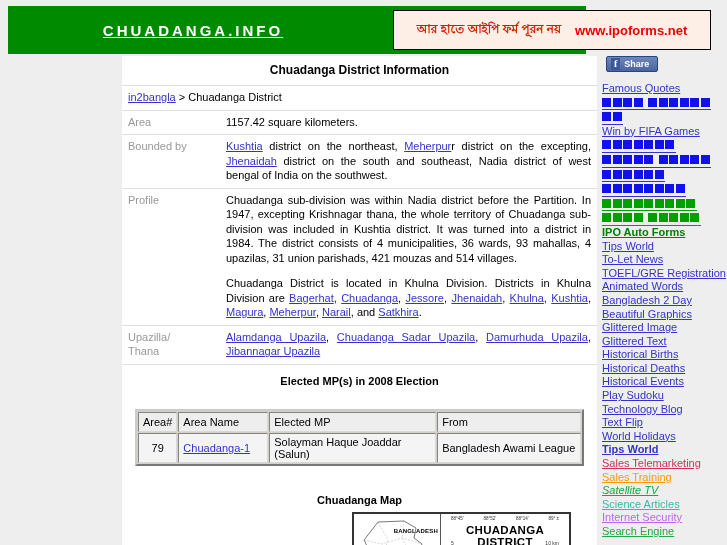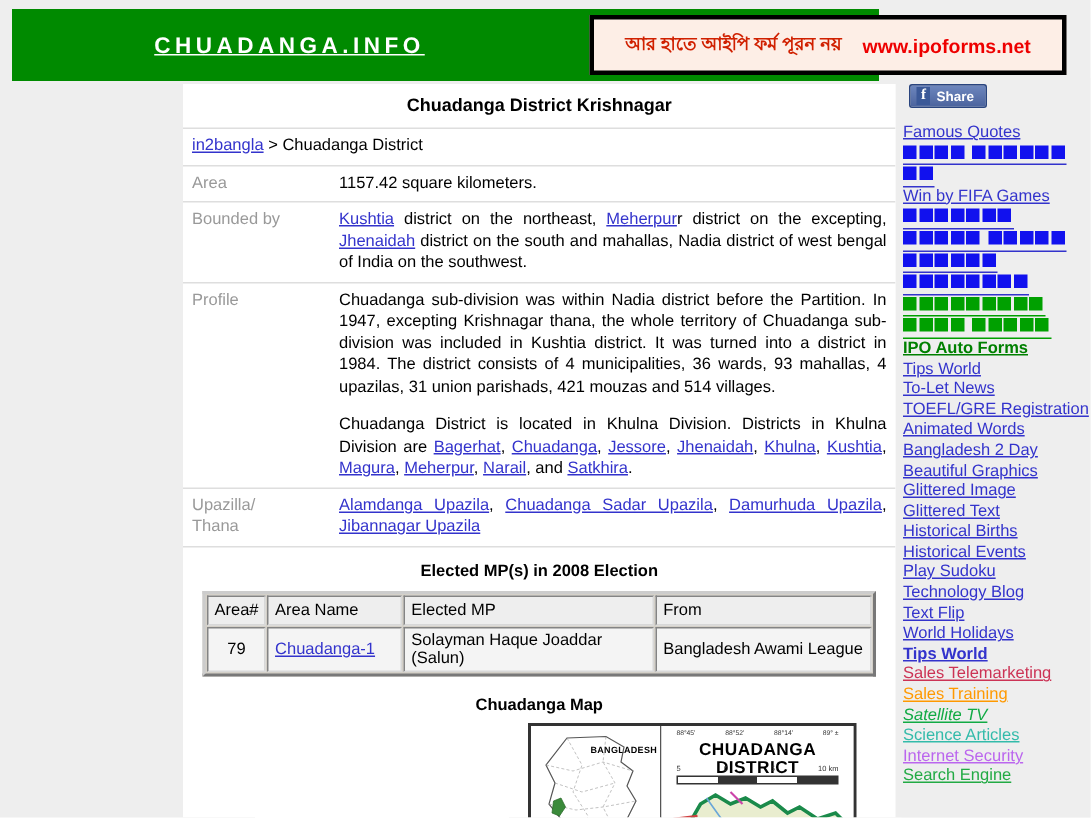--- a/index.html
+++ b/index.html
@@ -40,21 +40,21 @@
     text-decoration: underline;
     white-space: nowrap;
     cursor: pointer;
   }
   #ad-banner {
     position: absolute;
     left: 385px;
     top: 4px;
     width: 318px;
     height: 40px;
-    border: 3px solid #000000;
+    border: 1px solid #000000;
     background: #fdeee6;
     box-sizing: border-box;
     display: flex;
     align-items: center;
     justify-content: center;
     gap: 14px;
     cursor: pointer;
   }
   #ad-banner .ad-bn {
     color: #d02000;
@@ -122,21 +122,21 @@
   
   #mp-heading {
     text-align: center;
     font-size: 11px;
     font-weight: bold;
     padding: 10px 0 7px 0;
   }
   table.mp-table {
     border-collapse: separate;
     border-spacing: 1px;
-    margin: 0 auto;
+    margin: 15px auto;
     width: 449px;
     border: 2px outset #cccccc;
     background: #d4d0c8;
   }
   table.mp-table th, table.mp-table td {
     border: 1px inset #d8d8d8;
     background: #f4f4f4;
     font-size: 11px;
     font-weight: normal;
     padding: 2px 4px;
@@ -259,39 +259,39 @@
 <div id="header-bar">
   <div id="site-logo">CHUADANGA.INFO</div>
   <div id="ad-banner">
     <span class="ad-bn">আর হাতে আইপি ফর্ম পূরন নয়</span>
     <span class="ad-url">www.ipoforms.net</span>
   </div>
 </div>
 
 <div id="content-col">
 
-  <div id="page-title">Chuadanga District Krishnagar</div>
+  <div id="page-title">Chuadanga District Information</div>
 
   <table class="info-table">
     <tbody>
         <tr>
       <td class="crumb" colspan="2">
         <a>in2bangla</a><span> &gt; </span><span>Chuadanga District</span>
       </td>
     </tr>
 
     <tr>
       <td class="lbl">Area</td>
       <td class="val">1157.42 square kilometers.</td>
     </tr>
 
     <tr>
       <td class="lbl">Bounded by</td>
       <td class="val">
-        <a>Kushtia</a><span> district on the northeast, </span><a>Meherpur</a><span>r district on the excepting, </span><a>Jhenaidah</a><span> district on the south and mahallas, Nadia district of west bengal of India on the southwest.</span>
+        <a>Kushtia</a><span> district on the northeast, </span><a>Meherpur</a><span>r district on the excepting, </span><a>Jhenaidah</a><span> district on the south and southeast, Nadia district of west bengal of India on the southwest.</span>
       </td>
     </tr>
 
     <tr>
       <td class="lbl">Profile</td>
       <td class="val">
         <div>Chuadanga sub-division was within Nadia district before the Partition. In 1947, excepting Krishnagar thana, the whole territory of Chuadanga sub-division was included in Kushtia district. It was turned into a district in 1984. The district consists of 4 municipalities, 36 wards, 93 mahallas, 4 upazilas, 31 union parishads, 421 mouzas and 514 villages.</div>
         <div class="para-gap"></div>
         <div>
           <span>Chuadanga District is located in Khulna Division. Districts in Khulna Division are </span><span id="division-links"><a>Bagerhat</a><span>, </span><a>Chuadanga</a><span>, </span><a>Jessore</a><span>, </span><a>Jhenaidah</a><span>, </span><a>Khulna</a><span>, </span><a>Kushtia</a><span>, </span><a>Magura</a><span>, </span><a>Meherpur</a><span>, </span><a>Narail</a><span>, and </span><a>Satkhira</a><span>.</span></span>
@@ -403,20 +403,21 @@
       <a class="sb-link green">IPO Auto Forms</a>
       <a class="sb-link blue">Tips World</a>
       <a class="sb-link blue">To-Let News</a>
       <a class="sb-link blue">TOEFL/GRE Registration</a>
       <a class="sb-link blue">Animated Words</a>
       <a class="sb-link blue">Bangladesh 2 Day</a>
       <a class="sb-link blue">Beautiful Graphics</a>
       <a class="sb-link blue">Glittered Image</a>
       <a class="sb-link blue">Glittered Text</a>
       <a class="sb-link blue">Historical Births</a>
+      <a class="sb-link blue">Historical Deaths</a>
       <a class="sb-link blue">Historical Events</a>
       <a class="sb-link blue">Play Sudoku</a>
       <a class="sb-link blue">Technology Blog</a>
       <a class="sb-link blue">Text Flip</a>
       <a class="sb-link blue">World Holidays</a>
       <a class="sb-link blue bold">Tips World</a>
       <a class="sb-link " style="color: rgb(204, 51, 85);">Sales Telemarketing</a>
       <a class="sb-link " style="color: rgb(255, 153, 0);">Sales Training</a>
       <a class="sb-link " style="color: rgb(17, 170, 68); font-style: italic;">Satellite TV</a>
       <a class="sb-link " style="color: rgb(51, 187, 170);">Science Articles</a>

